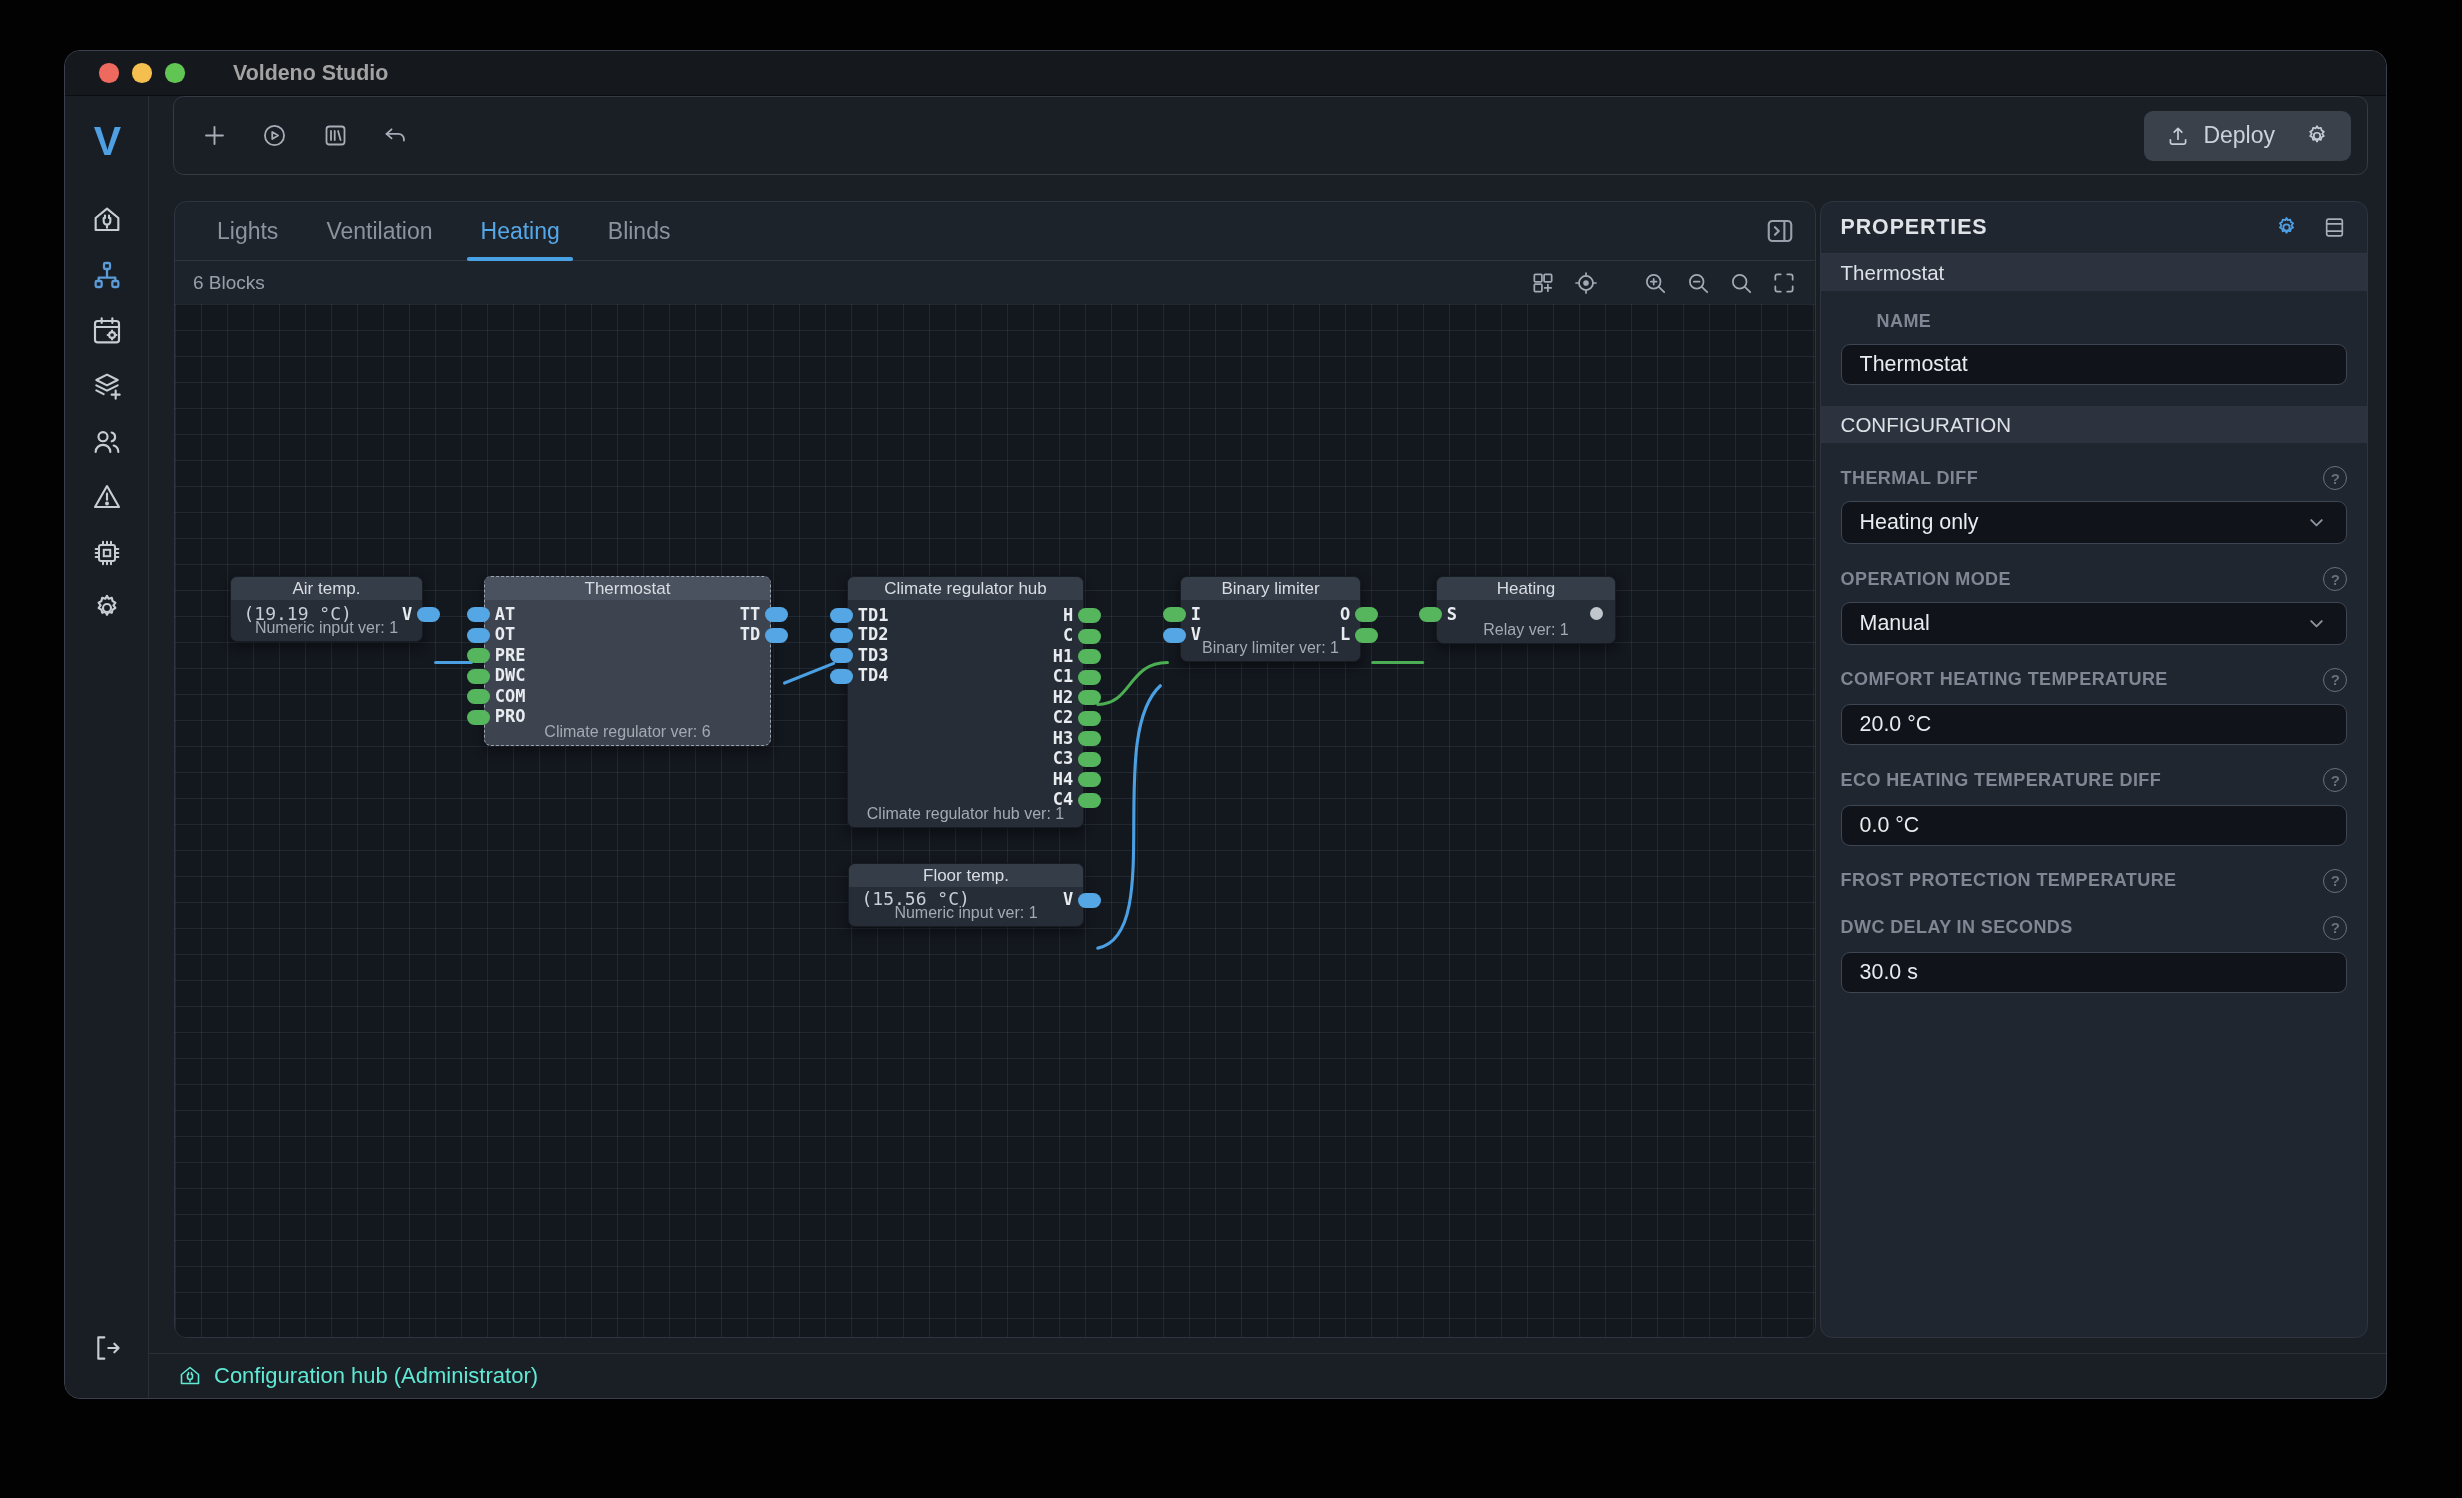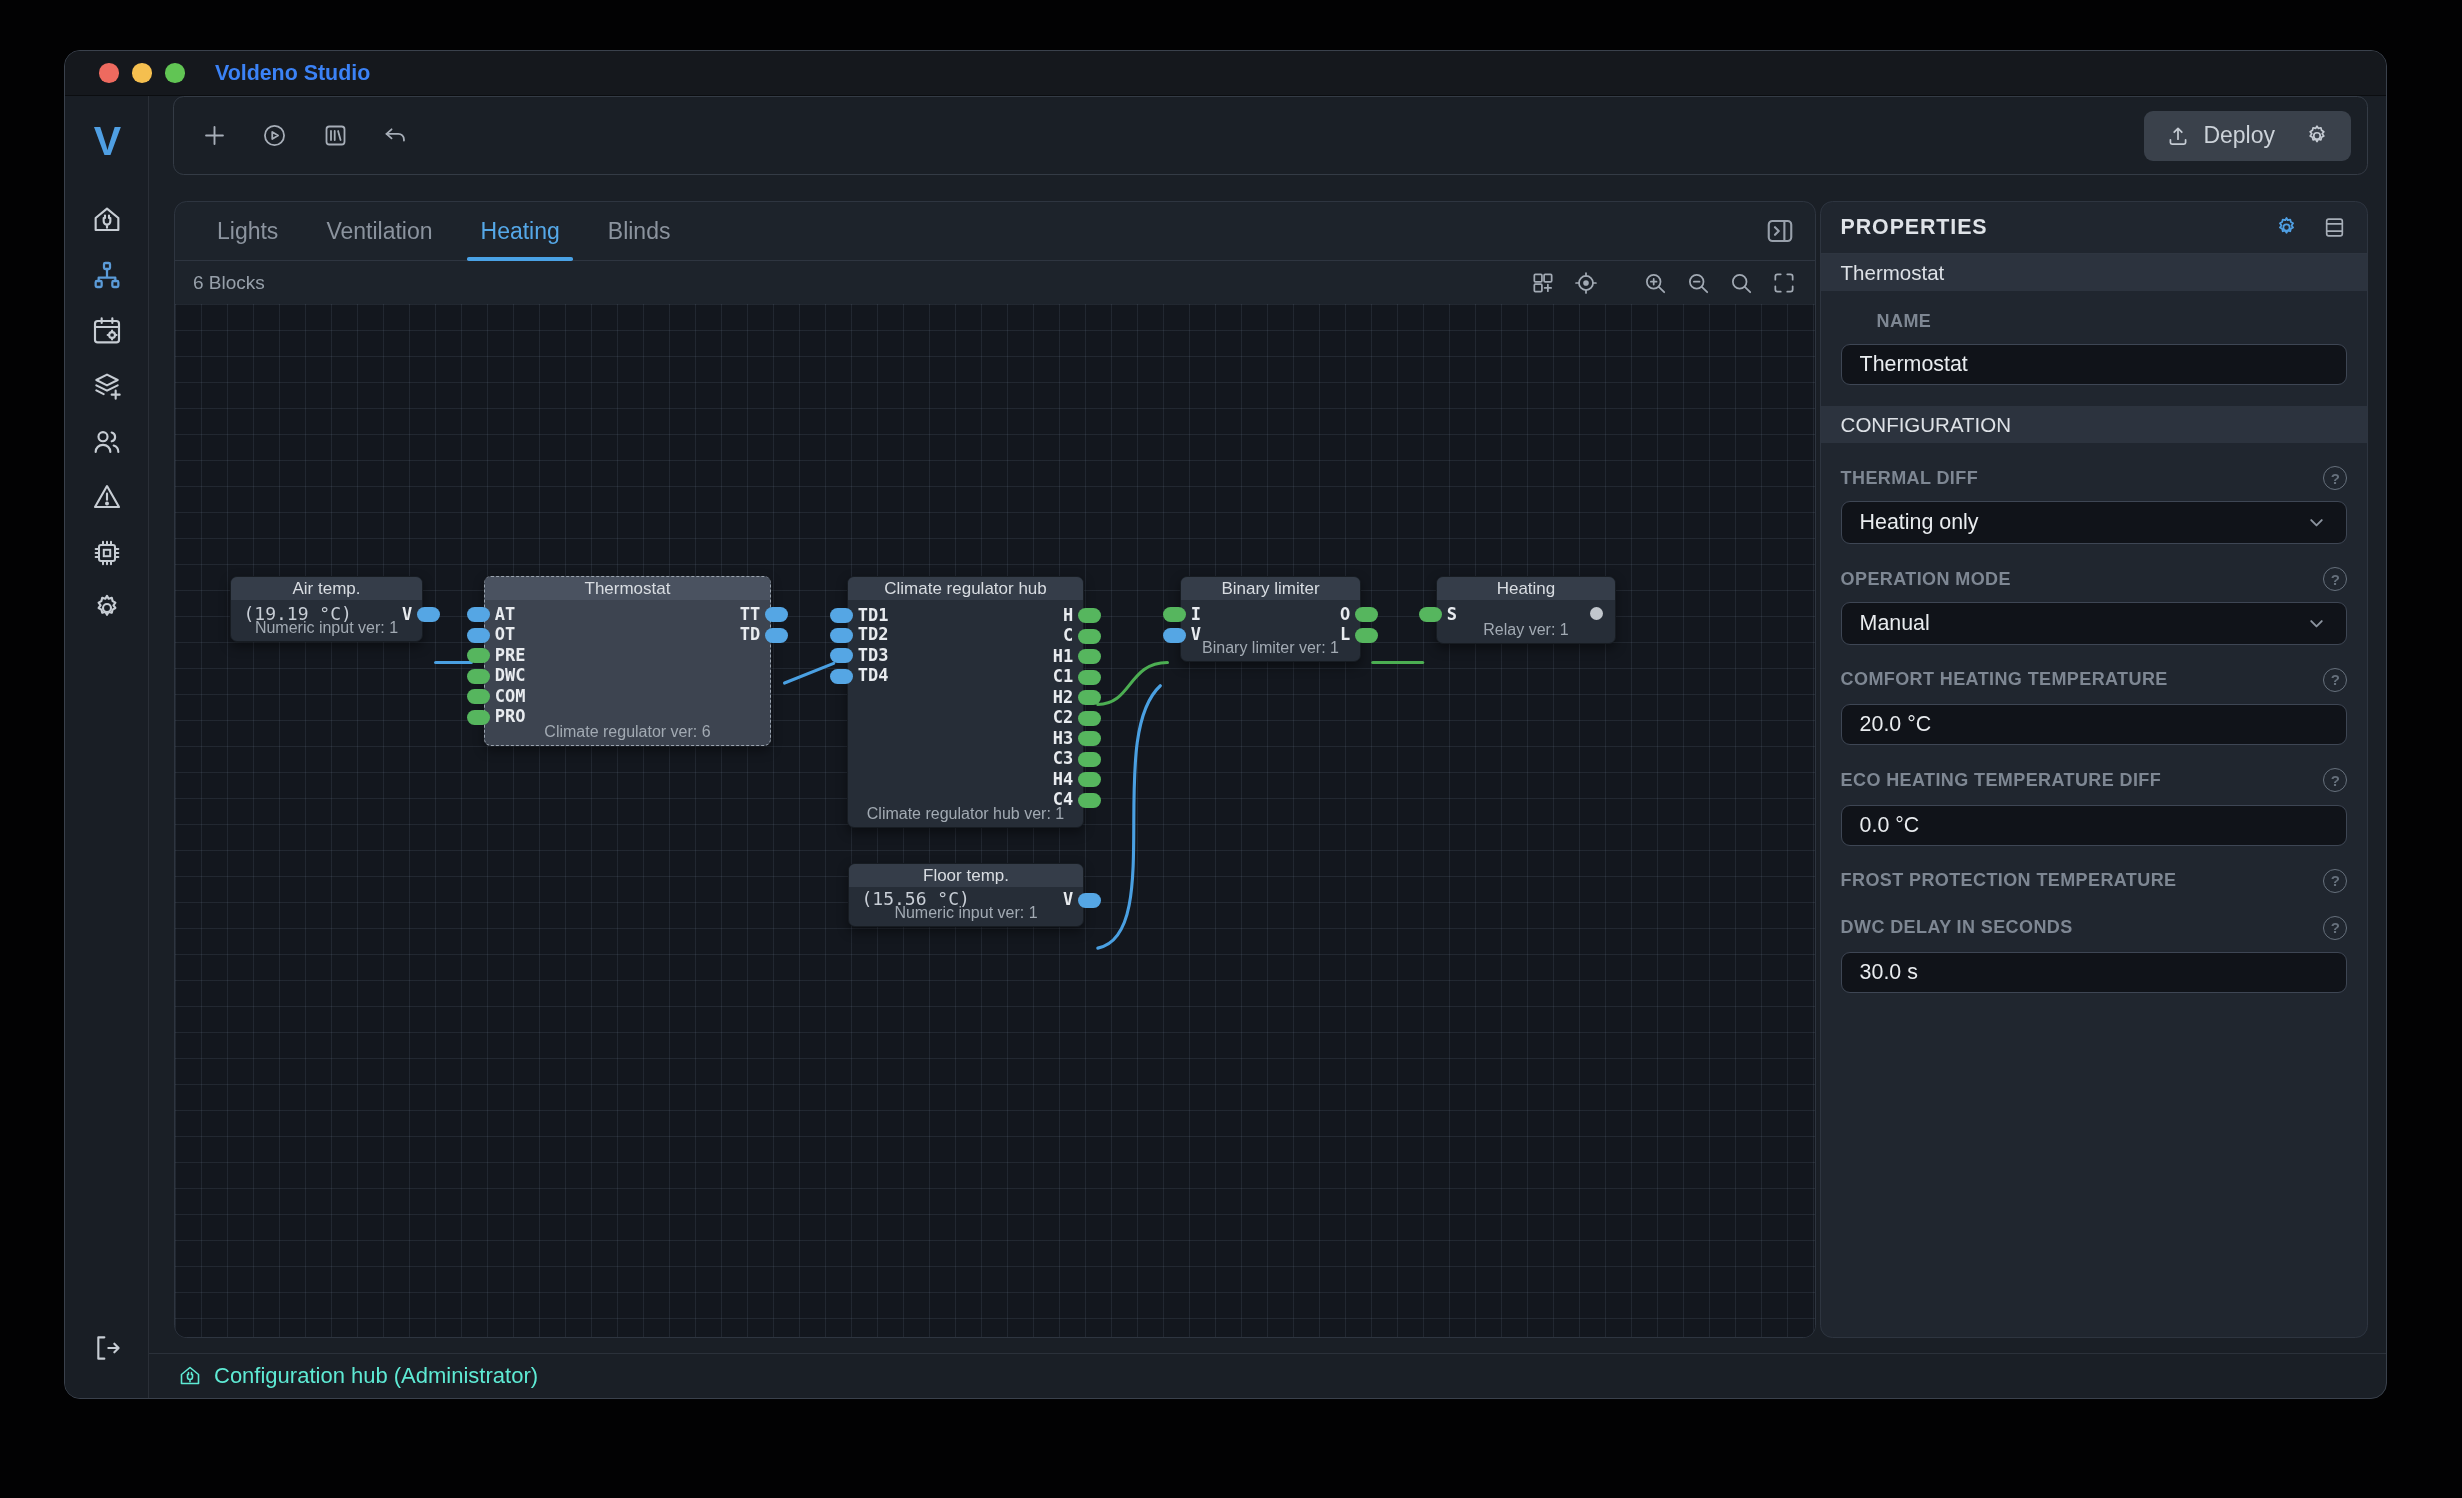--- a/index.html
+++ b/index.html
@@ -8,21 +8,21 @@
   .stage { position:relative; width:2462px; height:1499px; background:#020203; }
 
   .window { position:absolute; left:64px; top:50px; width:2323px; height:1349px;
             background:#1a1f26; border:1.8px solid #3a414c; border-radius:16px;
             overflow:hidden; display:flex; flex-direction:column; }
 
   
   .titlebar { height:45px; background:#15181d; border-bottom:0.9px solid #0b0d10;
               display:flex; align-items:center; padding-left:34px; flex:none; }
   .tl-dot { width:19.6px; height:19.6px; border-radius:50%; margin-right:13.4px; }
-  .tb-title { margin-left:17px; font-size:21.4px; font-weight:bold; color:#3b82f6; }
+  .tb-title { margin-left:35px; font-size:21.4px; font-weight:bold; color:#a3a3a3; }
 
   .winbody { flex:1; display:flex; min-height:0; }
 
   
   .sidebar { width:84px; flex:none; background:#191e25; border-right:0.9px solid #2a2f37;
              display:flex; flex-direction:column; align-items:center; padding:18px 0 16px; }
   .logo { font-size:41px; font-weight:900; color:#4f9fe3; line-height:54px; margin-bottom:30px;
           letter-spacing:-1.8px; }
   .side-btn { width:45px; height:43px; margin-bottom:12.5px; display:flex; align-items:center;
               justify-content:center; color:#c7cdd4; background:none; border:none; cursor:pointer; }

